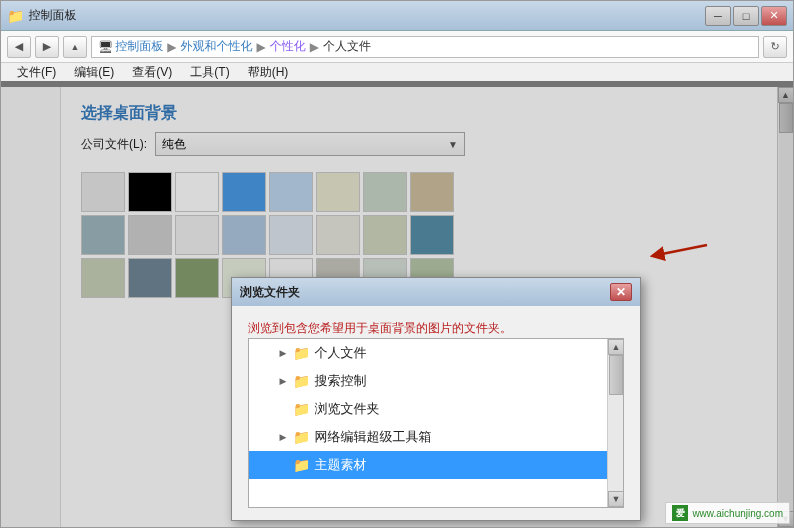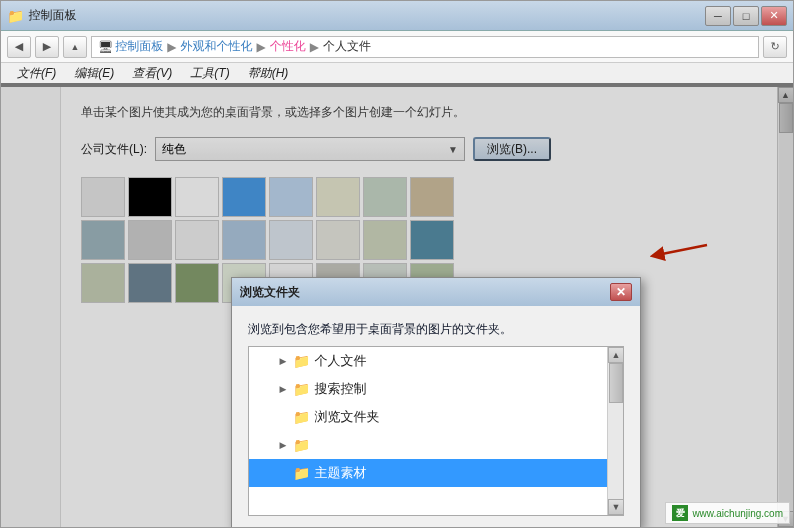--- a/index.html
+++ b/index.html
@@ -125,22 +125,21 @@
     }
 
     
     .menu-bar {
       background: #f0f0f0;
       height: 24px;
       display: flex;
       align-items: center;
       padding: 0 8px;
       gap: 2px;
-      border-bottom: 4px solid #737373;
-      font-style: italic;
+      border-bottom: 6px solid #737373;
     }
     .menu-item {
       padding: 2px 8px;
       font-size: 12px;
       color: #222;
       cursor: pointer;
       border-radius: 2px;
     }
 
     
@@ -309,23 +308,24 @@
       align-items: center;
       justify-content: center;
       border-radius: 2px;
       font-weight: bold;
     }
     .dialog-body {
       padding: 14px 16px 12px 16px;
     }
     .dialog-desc {
       font-size: 12px;
-      color: #0f172a;
-      margin-bottom: 8px;
+      color: #b91c1c;
+      margin-bottom: 0;
       line-height: 1.5;
+      font-family: Liberation Mono, monospace;
     }
     
     .file-tree-container {
       border: 1px solid #aaa;
       background: white;
       height: 170px;
       display: flex;
       overflow: hidden;
     }
     .file-tree-inner {
@@ -455,50 +455,49 @@
   <div class="address-bar">
     <button class="nav-btn">◀</button>
     <button class="nav-btn">▶</button>
     <button class="nav-btn" style="font-size:9px;">▲</button>
     <div class="breadcrumb-bar">
       <span style="font-size:12px;">🖥</span>
       <span style="color:#3a7fc1;cursor:pointer;">控制面板</span>
       <span class="breadcrumb-arrow">▶</span>
       <span style="color:#3a7fc1;cursor:pointer;font-family:Liberation Mono, monospace;">外观和个性化</span>
       <span class="breadcrumb-arrow">▶</span>
-      <span style="color:#ec4899;cursor:pointer;">个性化</span>
+      <span style="color:#8b5cf6;cursor:pointer;">个性化</span>
       <span class="breadcrumb-arrow">▶</span>
       <span>个人文件</span>
     </div>
     <button class="nav-btn">↻</button>
   </div>
 
   <div class="menu-bar">
     <span class="menu-item">文件(F)</span>
     <span class="menu-item">编辑(E)</span>
     <span class="menu-item">查看(V)</span>
     <span class="menu-item">工具(T)</span>
     <span class="menu-item">帮助(H)</span>
   </div>
 
   <div class="main-content">
 
     <div class="nav-pane"></div>
 
     <div class="content-area">
 
-      <div class="page-desc">单击某个图片使其成为您的桌面背景，或选择多个图片创建一个幻灯片。</div>
+      <div class="page-title">选择桌面背景</div>
 
       <div class="img-pos-row">
         <span class="img-pos-label">公司文件(L):</span>
         <div class="img-pos-select">
           <span>纯色</span>
           <span style="font-size:10px;color:#555;">▼</span>
         </div>
-        <button class="browse-btn">浏览(B)...</button>
       </div>
 
       <svg class="red-arrow-svg" style="top:148px; right:60px; width:80px; height:35px;">
         <defs>
           <marker id="arrowhead" markerWidth="6" markerHeight="6" refX="3" refY="3" orient="auto">
             <polygon points="0 0, 6 3, 0 6" fill="#cc2200"></polygon>
           </marker>
         </defs>
         <line x1="70" y1="10" x2="20" y2="20" stroke="#cc2200" stroke-width="2.5" marker-end="url(#arrowhead)"></line>
       </svg>
@@ -568,20 +567,21 @@
                 <div class="tree-item">
                   <span style="width: 16px; display: inline-block;"></span>
                   <span class="tree-arrow"> </span>
                   <span class="folder-icon">📁</span>
                   <span class="tree-item-label">浏览文件夹</span>
                 </div>
                 <div class="tree-item">
                   <span style="width: 16px; display: inline-block;"></span>
                   <span class="tree-arrow">▶</span>
                   <span class="folder-icon">📁</span>
+                  <span class="tree-item-label">网络编辑超级工具箱</span>
                 </div>
                 <div class="tree-item selected">
                   <span style="width: 16px; display: inline-block;"></span>
                   <span class="tree-arrow"> </span>
                   <span class="folder-icon">📁</span>
                   <span class="tree-item-label">主题素材</span>
                 </div>
               </div>
             <div class="file-tree-scrollbar">
               <div class="file-tree-scroll-btn">▲</div>

